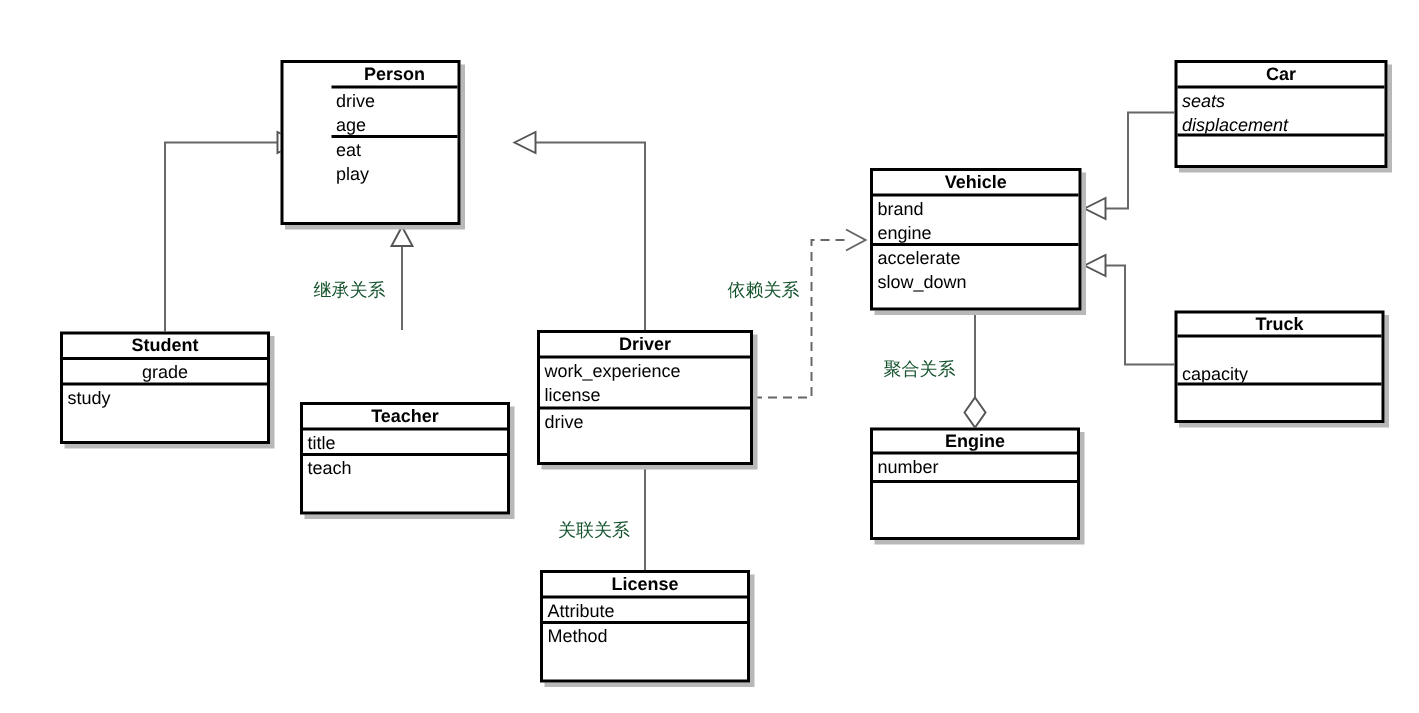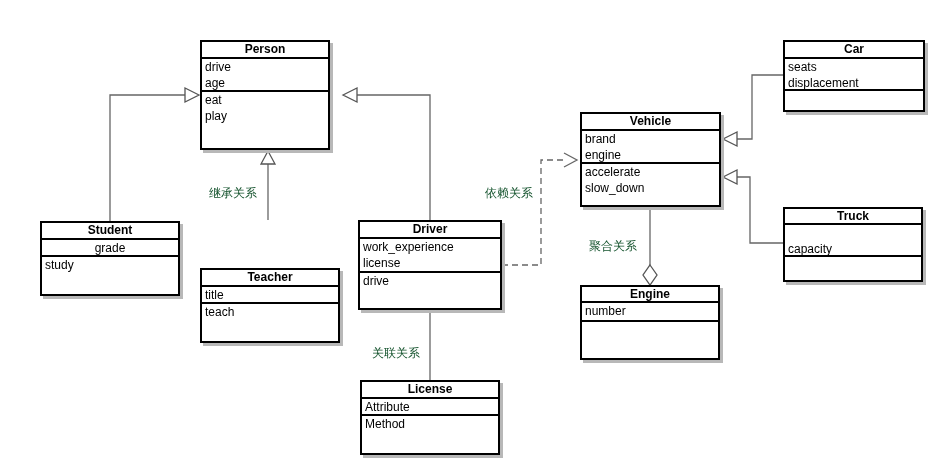--- a/index.html
+++ b/index.html
@@ -82,21 +82,21 @@
       <path d="M783,75 L752,75 L752,139 L737,139" fill="none" stroke="#666666" stroke-width="1.3"></path>
       <polygon points="723,139 737,132 737,146" fill="#ffffff" stroke="#555555" stroke-width="1.3"></polygon>
     </g>
 
     <g>
       <path d="M783,243 L750,243 L750,177 L737,177" fill="none" stroke="#666666" stroke-width="1.3"></path>
       <polygon points="723,177 737,170 737,184" fill="#ffffff" stroke="#555555" stroke-width="1.3"></polygon>
     </g>
   </svg>
 
-  <div class="uml-class" style="left:200px;top:40px;width:130px;height:110px;">
+  <div class="uml-class" style="left:187px;top:40px;width:120px;height:110px;padding-left:32px;">
     <div class="uml-title" style="height:17px;">Person</div>
     <div class="uml-attrs" style="height:33px;">
       <div class="uml-row">drive</div>
       <div class="uml-row">age</div>
     </div>
     <div class="uml-methods">
       <div class="uml-row">eat</div>
       <div class="uml-row">play</div>
     </div>
   </div>
@@ -157,21 +157,21 @@
   <div class="uml-class" style="left:580px;top:285px;width:140px;height:75px;">
     <div class="uml-title" style="height:16px;">Engine</div>
     <div class="uml-attrs" style="height:19px;">
       <div class="uml-row">number</div>
     </div>
     <div class="uml-methods"></div>
   </div>
 
   <div class="uml-class" style="left:783px;top:40px;width:142px;height:72px;">
     <div class="uml-title" style="height:17px;">Car</div>
-    <div class="uml-attrs" style="height:32px;">
+    <div class="uml-attrs" style="height:32px;font-style:italic;">
       <div class="uml-row">seats</div>
       <div class="uml-row">displacement</div>
     </div>
     <div class="uml-methods"></div>
   </div>
 
   <div class="uml-class" style="left:783px;top:207px;width:140px;height:75px;gap:16px;">
     <div class="uml-title" style="height:16px;">Truck</div>
     <div class="uml-attrs" style="height:16px;">
       <div class="uml-row">capacity</div>

